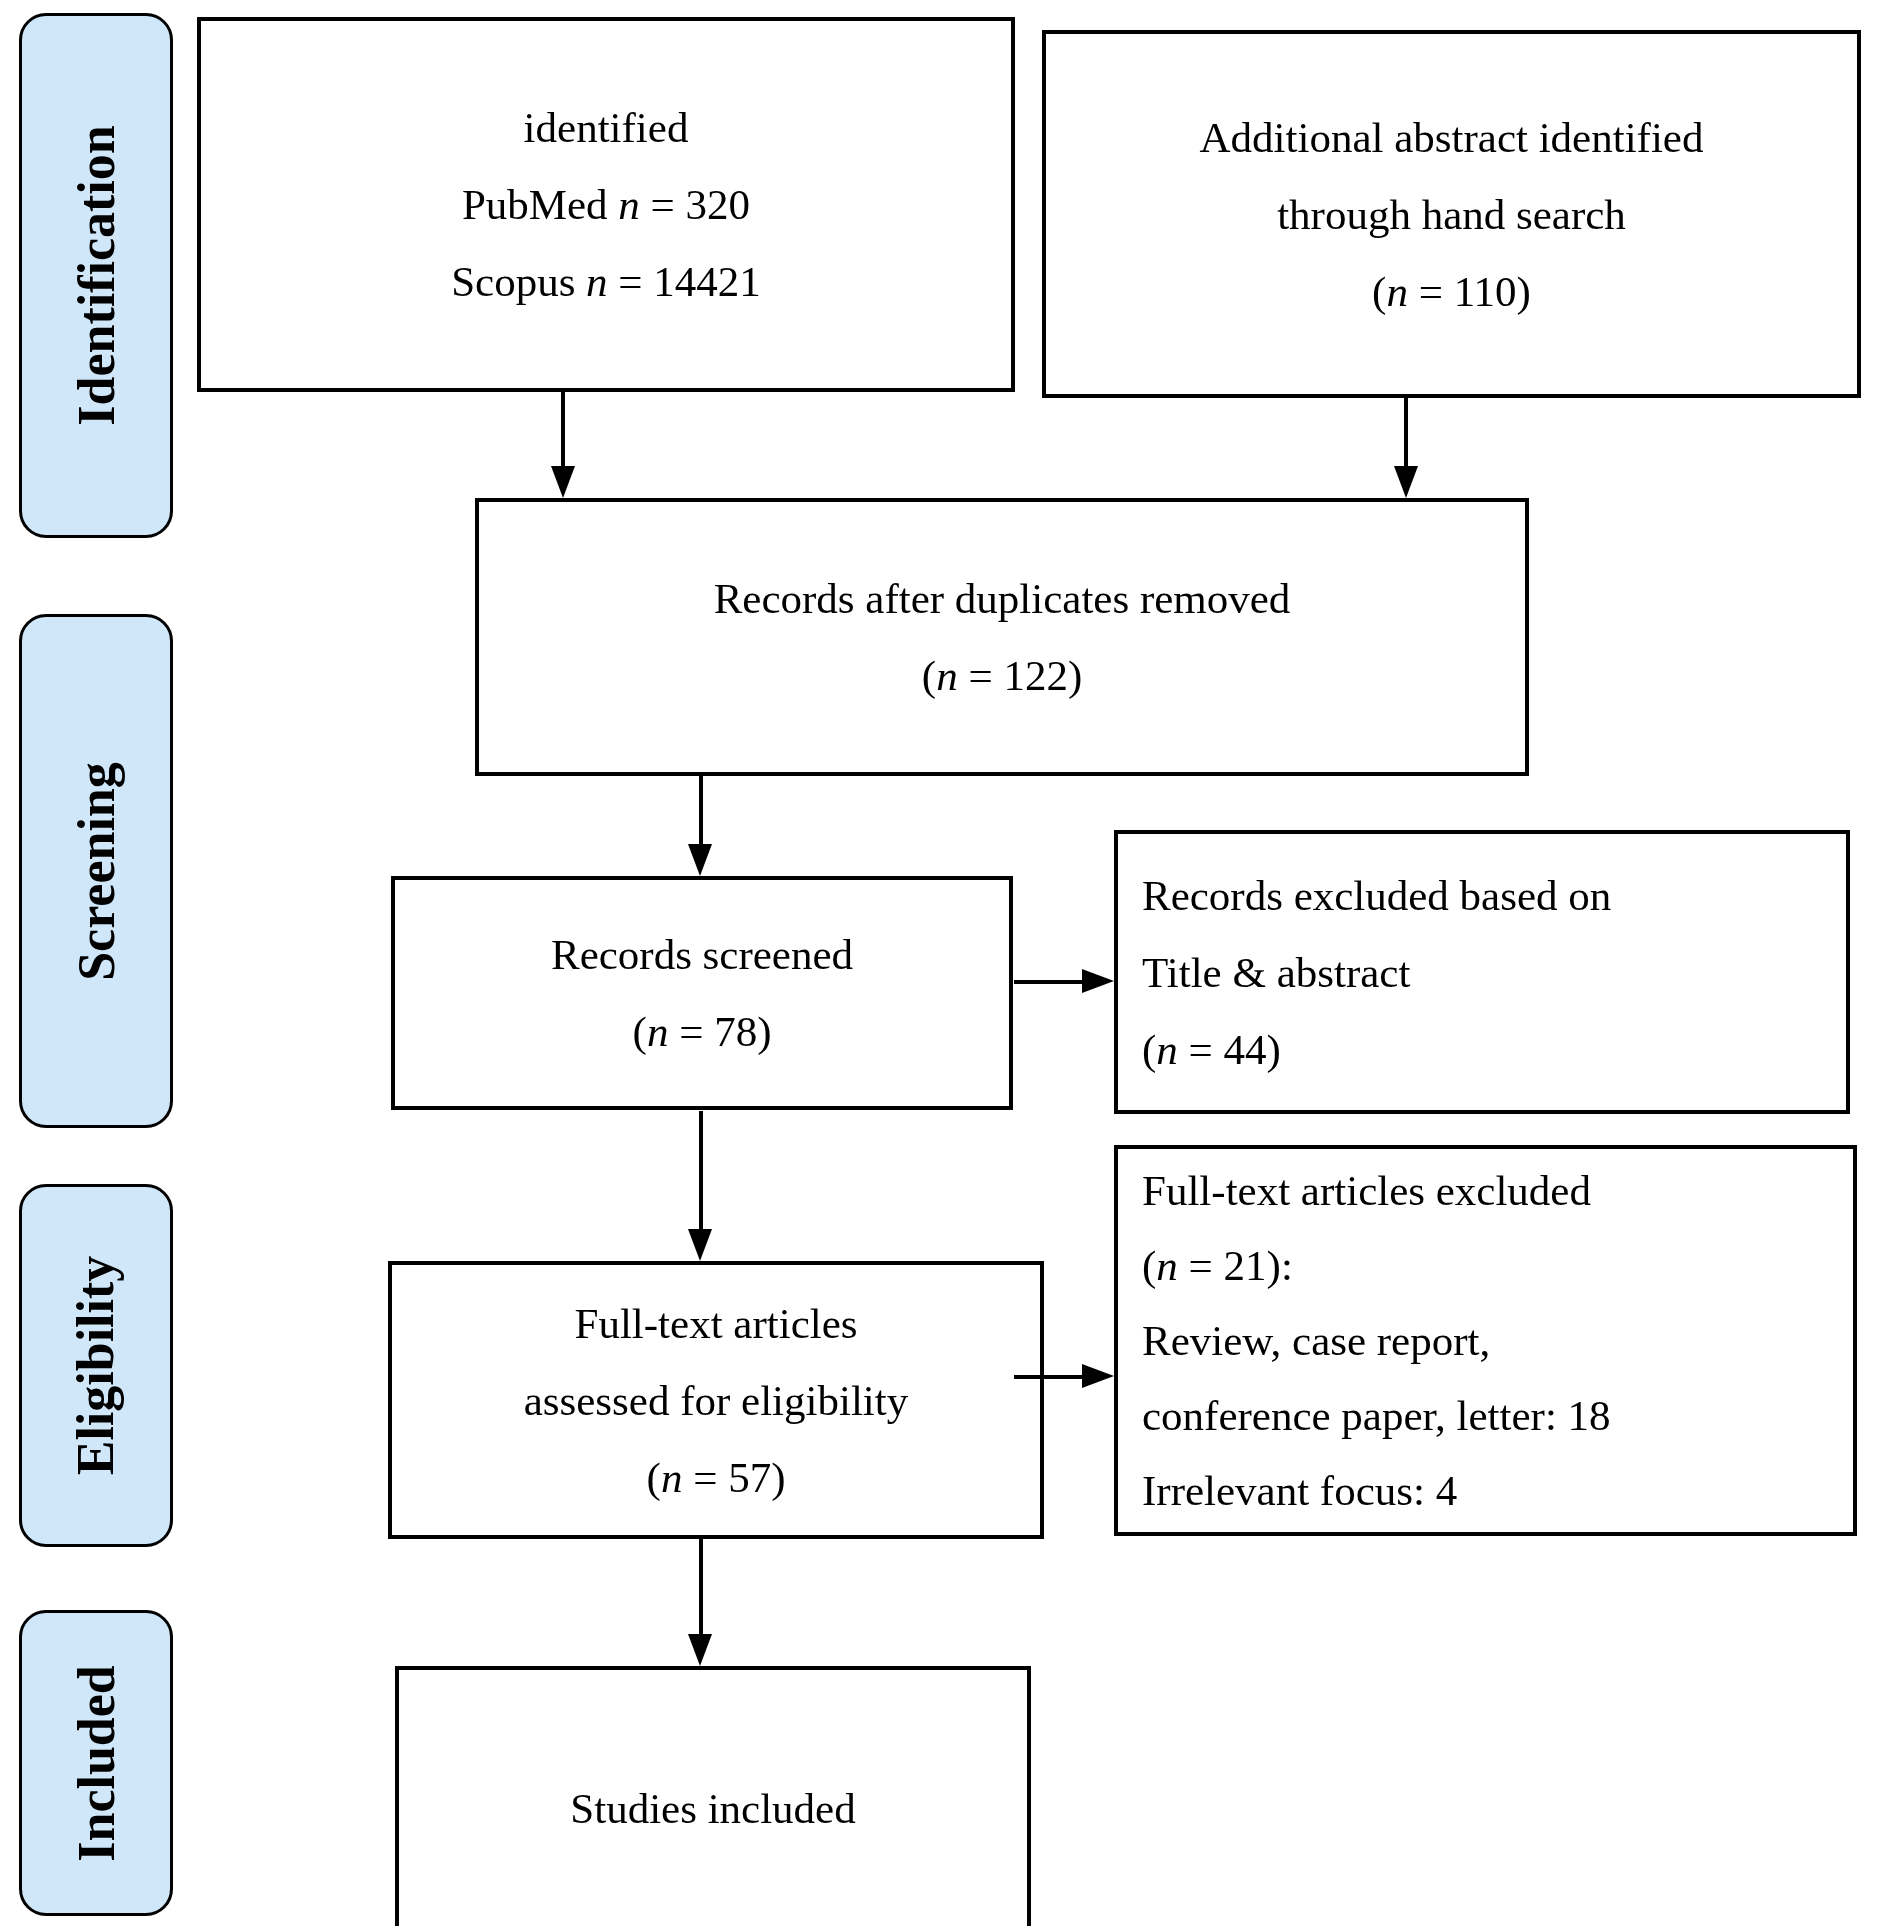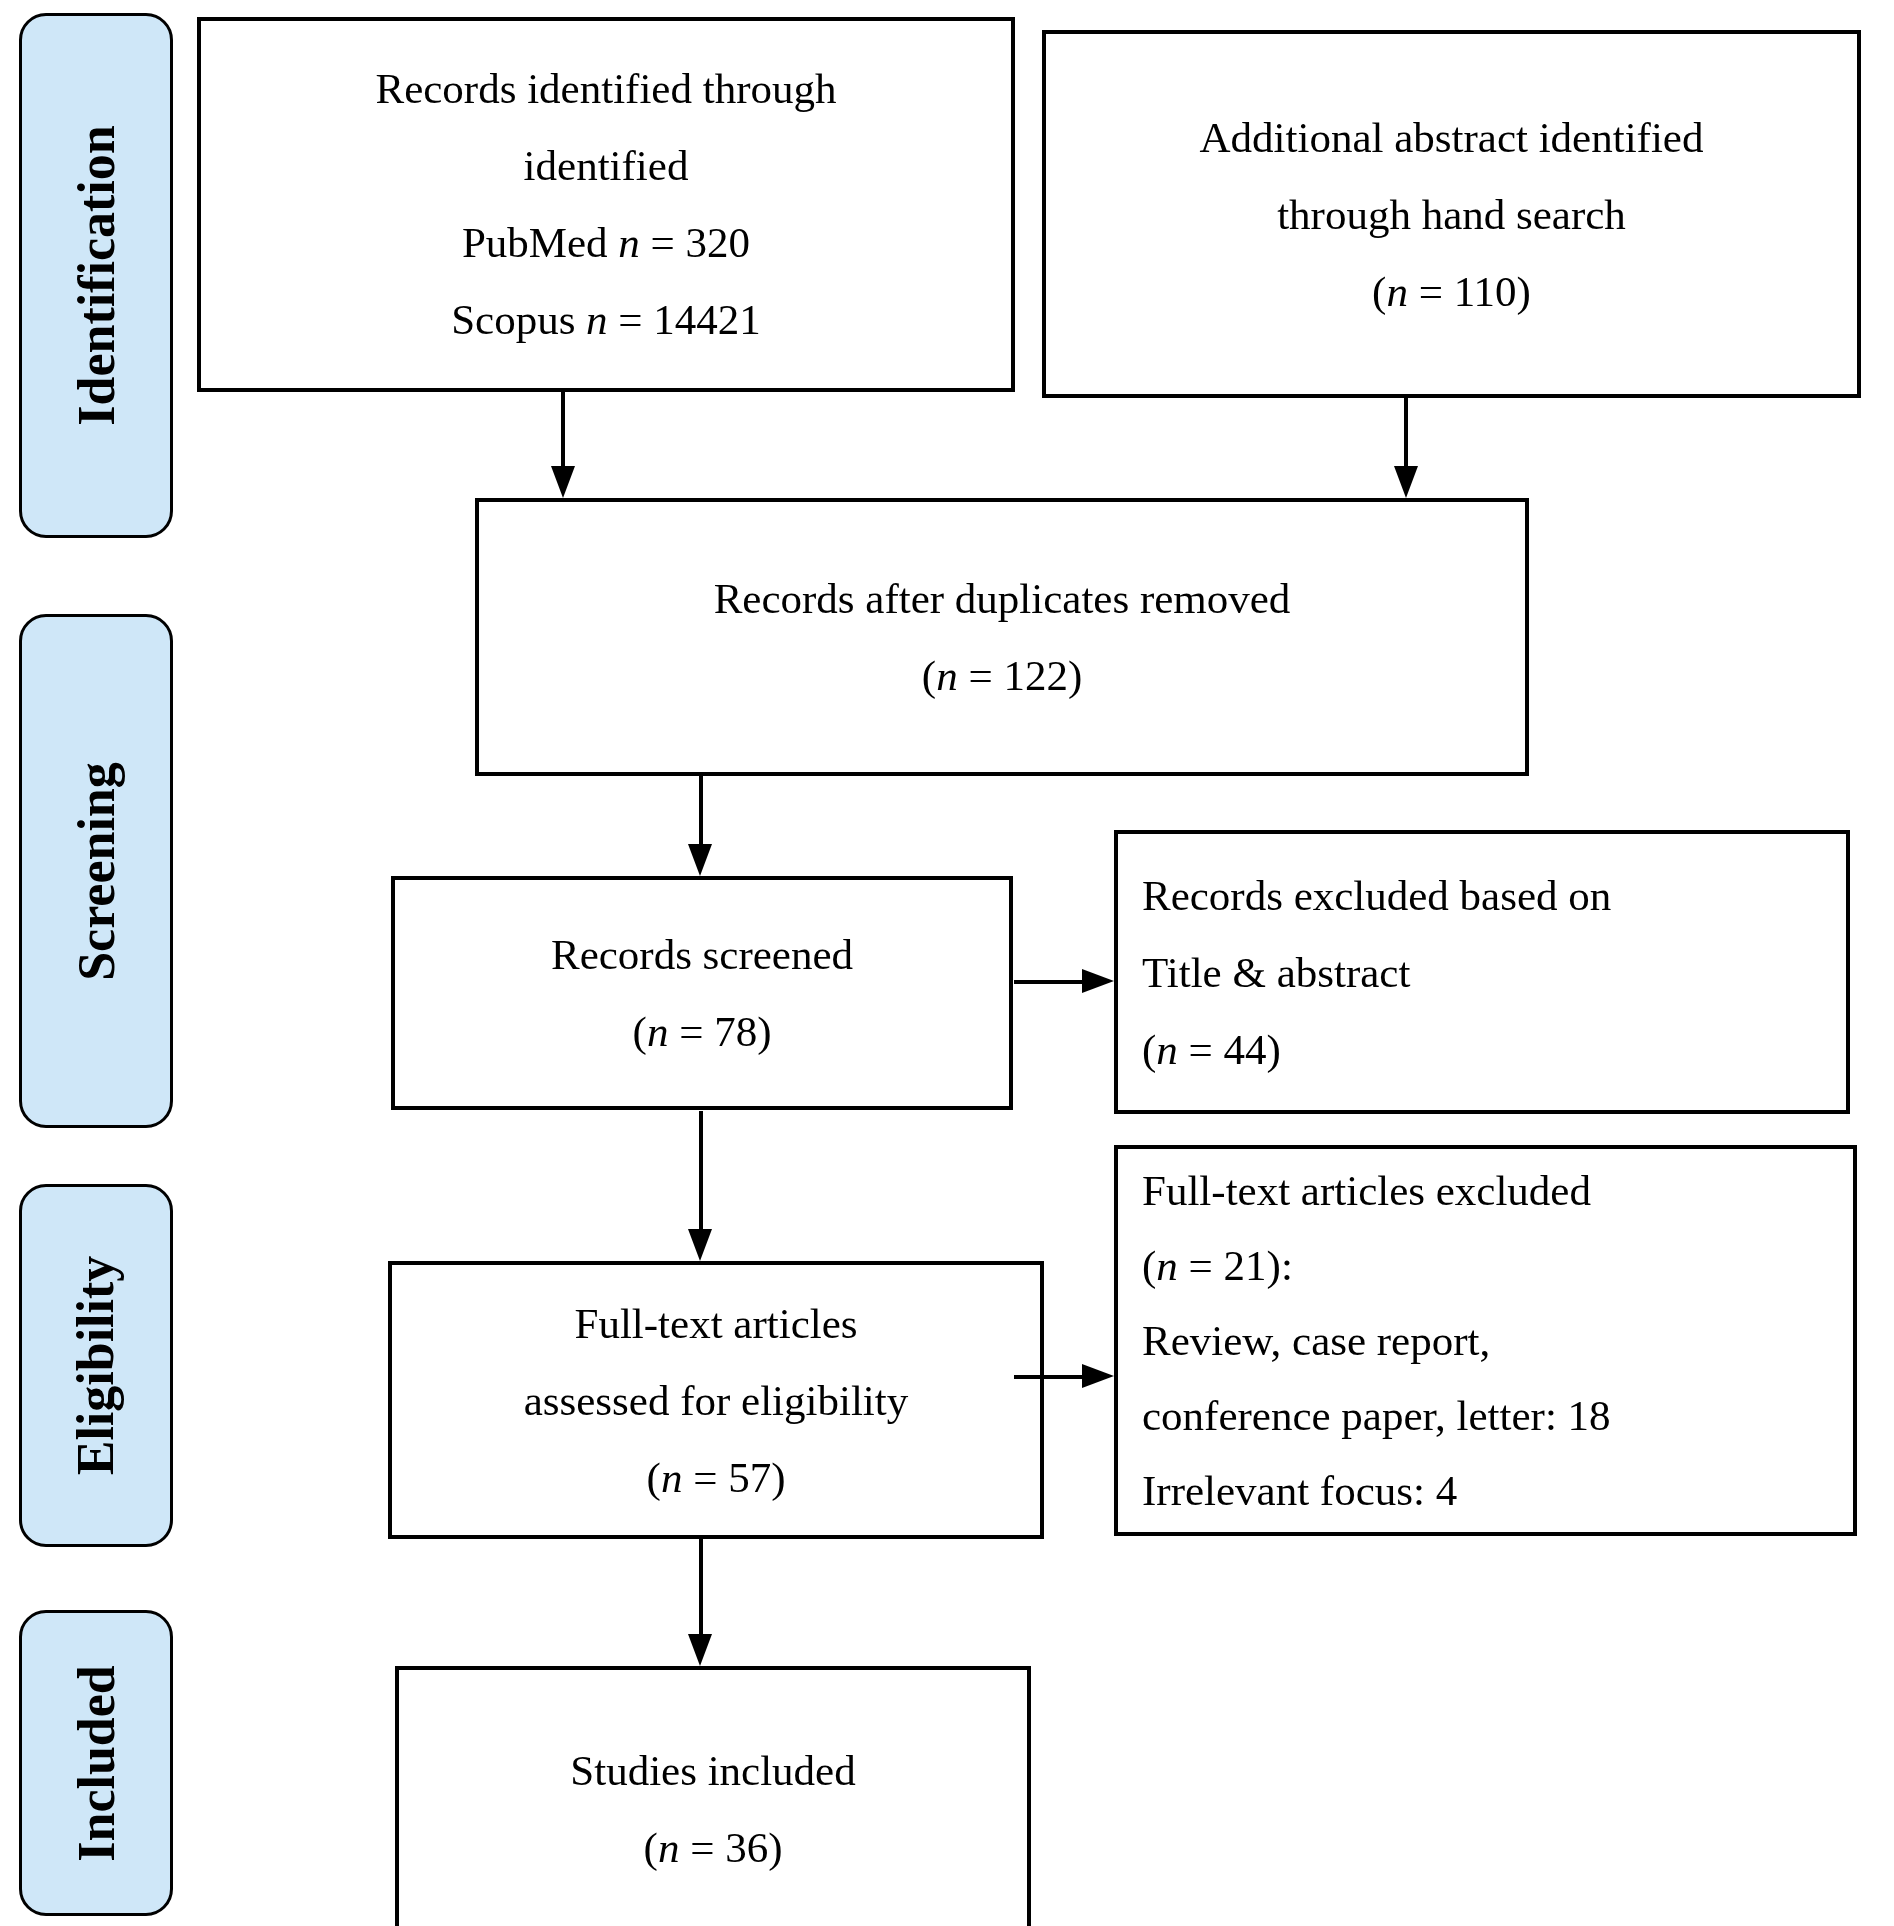--- a/index.html
+++ b/index.html
@@ -100,21 +100,20 @@
     <span>Screening</span>
   </div>
   <div class="stage stage-eligibility">
     <span>Eligibility</span>
   </div>
   <div class="stage stage-included">
     <span>Included</span>
   </div>
 
   <div class="fbox center box-identified">
-      <div class="line">Records identified through</div>
       <div class="line">identified</div>
       <div class="line">PubMed <i>n</i> = 320</div>
       <div class="line">Scopus <i>n</i> = 14421</div>
     </div>
 
   <div class="fbox center box-additional">
       <div class="line">Additional abstract identified</div>
       <div class="line">through hand search</div>
       <div class="line">(<i>n</i> = 110)</div>
     </div>
@@ -144,21 +143,20 @@
   <div class="fbox left box-fulltext-excluded">
       <div class="line">Full-text articles excluded</div>
       <div class="line">(<i>n</i> = 21):</div>
       <div class="line">Review, case report,</div>
       <div class="line">conference paper, letter: 18</div>
       <div class="line">Irrelevant focus: 4</div>
     </div>
 
   <div class="fbox center box-studies">
       <div class="line">Studies included</div>
-      <div class="line">(<i>n</i> = 36)</div>
     </div>
 
   <div class="vline a1-line"></div>
   <div class="head-down a1-head"></div>
 
   <div class="vline a2-line"></div>
   <div class="head-down a2-head"></div>
 
   <div class="vline a3-line"></div>
   <div class="head-down a3-head"></div>

